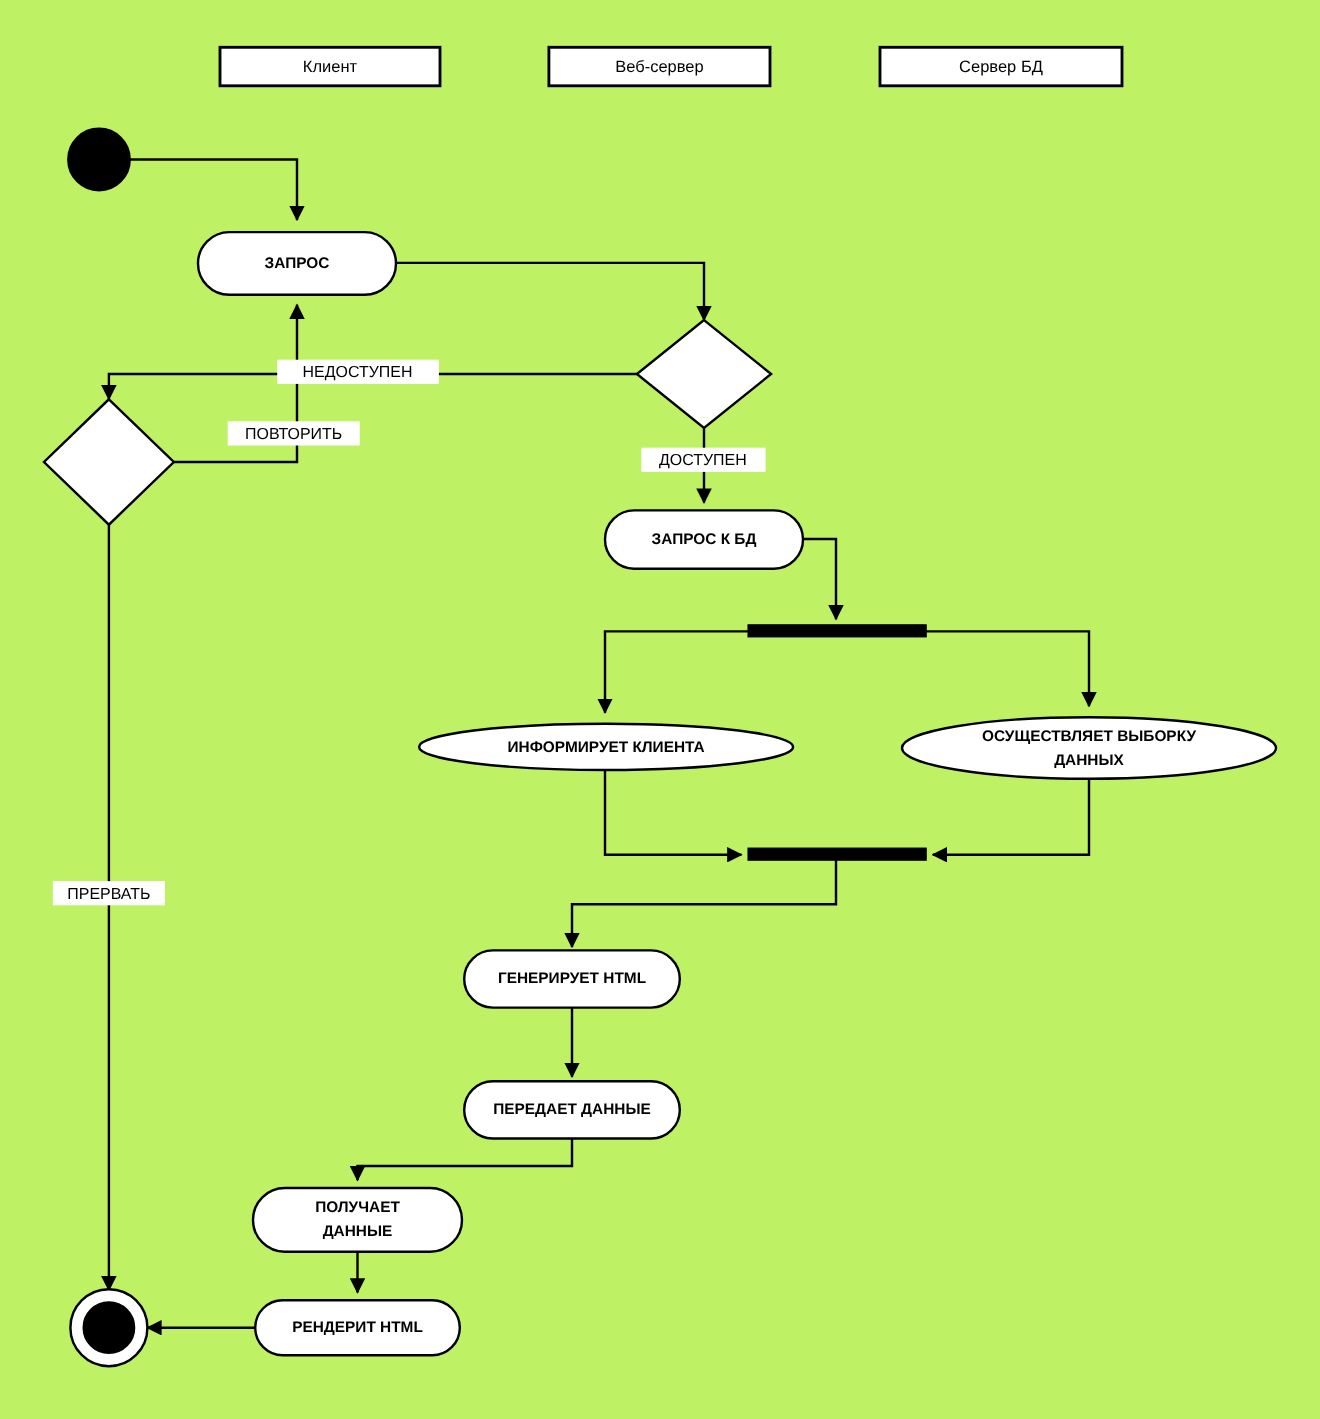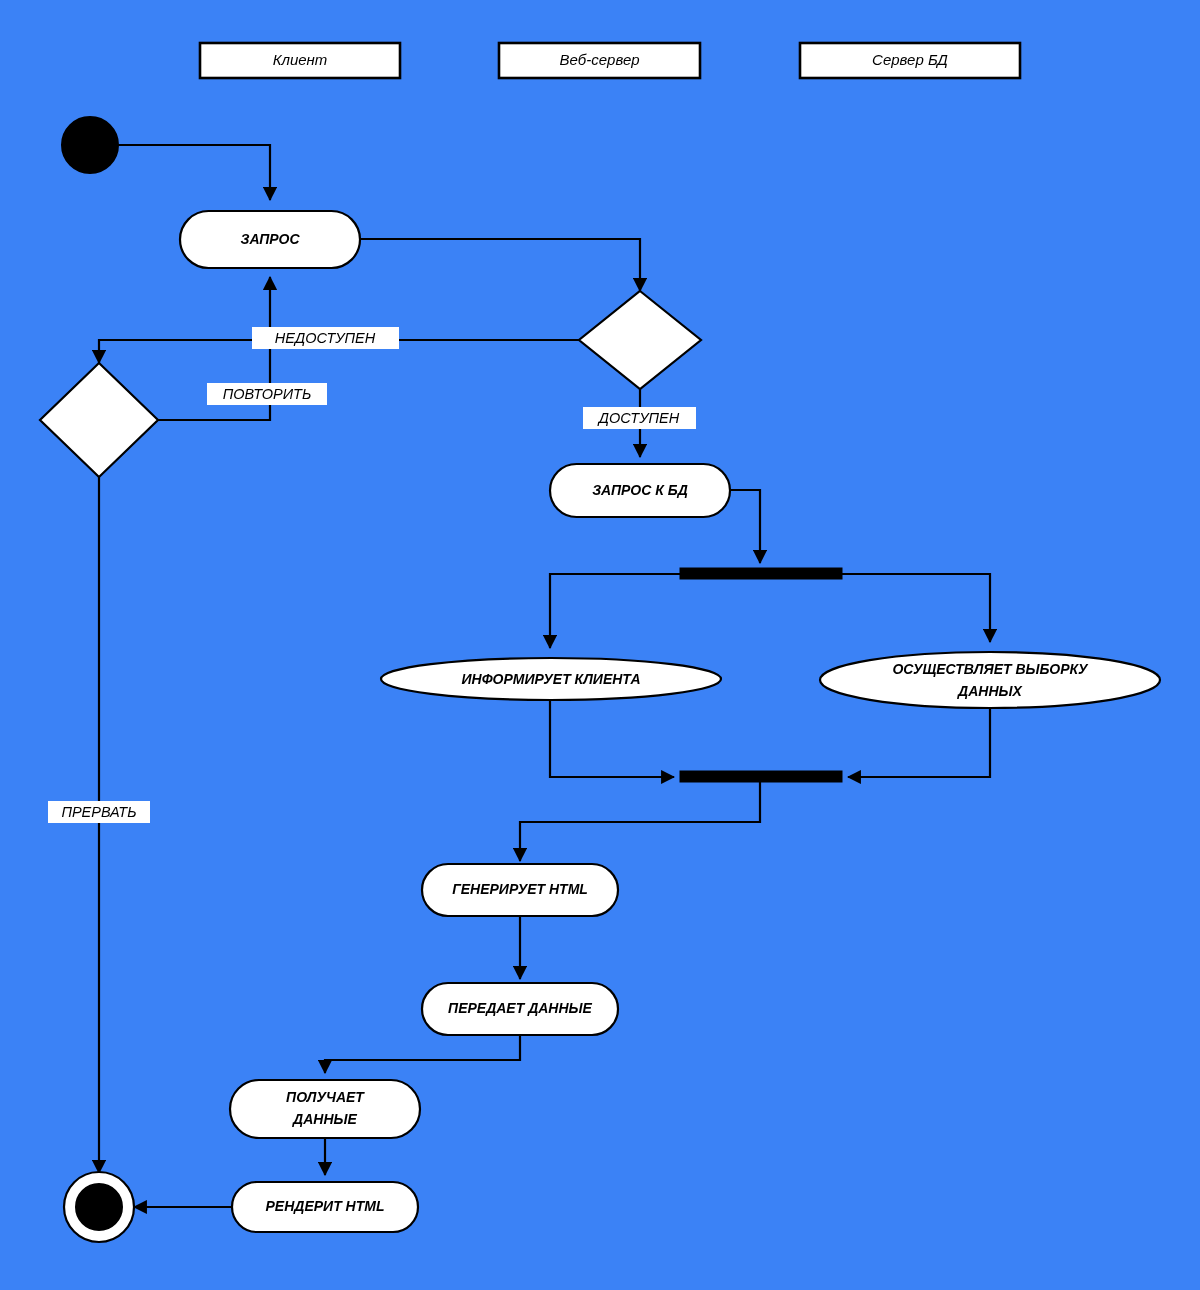--- a/index.html
+++ b/index.html
@@ -10,22 +10,21 @@
   body {
     width: 1200px;
     height: 1290px;
     font-family: "Liberation Sans", sans-serif;
     overflow: hidden;
   }
   #diagram-root {
     position: relative;
     width: 1200px;
     height: 1290px;
-    background: #3b82f6;
-    font-style: italic;
+    background: #bef264;
   }
   svg.canvas {
     position: absolute;
     top: 0;
     left: 0;
     width: 1200px;
     height: 1290px;
   }
   .shape-stroke {
     fill: #ffffff;

